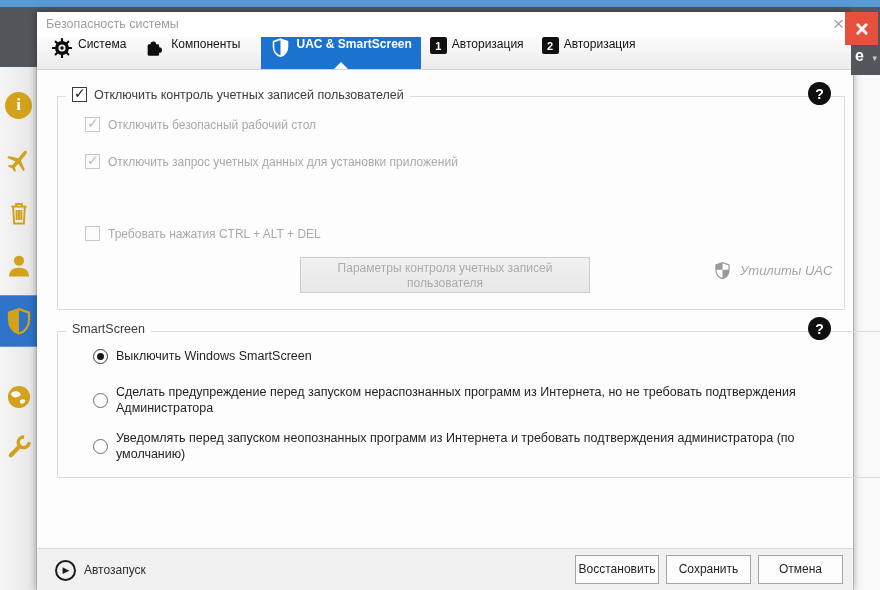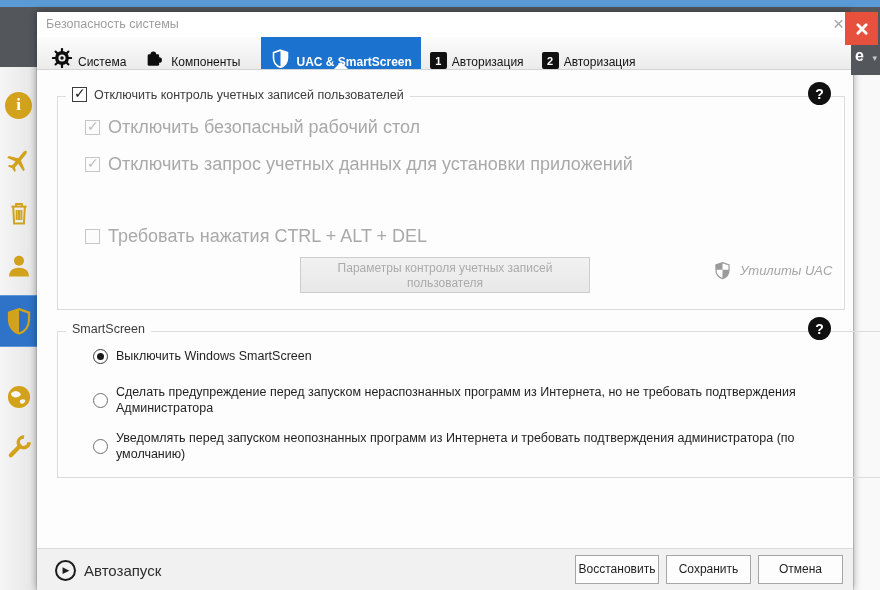--- a/index.html
+++ b/index.html
@@ -22,59 +22,59 @@
   .side-item.selected { height:52px; background:#2e73c8; border-top:1px solid #5d97d9; border-bottom:1px solid #5d97d9; }
   .info-circle { width:27px; height:27px; border-radius:50%; background:#d2a21c; color:#fff; font-weight:bold; font-size:17px; display:flex; align-items:center; justify-content:center; font-family:"Liberation Serif","DejaVu Serif",serif; }
 
   
   .dialog { position:absolute; left:37px; top:12px; width:816px; height:578px; background:#86efac; box-shadow:0 0 8px rgba(0,0,0,.4); z-index:10; }
   .titlebar { position:absolute; left:0; top:0; width:100%; height:25px; background:#fff; }
   .title { position:absolute; left:9px; top:0; line-height:25px; font-size:12.5px; color:#9e9e9e; }
   .dlg-close { position:absolute; right:9px; top:1px; font-size:19px; color:#a5a5a5; cursor:pointer; line-height:22px; }
 
   .tabbar { position:absolute; left:0; top:25px; width:100%; height:33px; background:linear-gradient(#fcfcfc,#ebebeb); border-bottom:1px solid #d4d4d4; display:flex; align-items:stretch; padding-left:5px; }
-  .tab { display:flex; align-items:flex-end; gap:5px; padding:0 9px; font-size:12px; color:#141414; cursor:pointer; position:relative; }
+  .tab { display:flex; align-items:flex-start; gap:5px; padding:0 9px; font-size:12px; color:#141414; cursor:pointer; position:relative; }
   .tab.active { background:#1b72cf; color:#fff; font-weight:bold;margin-left:12px; }
   .tab.active::after { content:""; position:absolute; bottom:0; left:50%; margin-left:-7px; border-left:7px solid transparent; border-right:7px solid transparent; border-bottom:7px solid #fdfdfd; }
   .badge { width:17px; height:17px; background:#101010; color:#fff; font-size:11px; font-weight:bold; display:flex; align-items:center; justify-content:center; border-radius:2px; }
 
   .content { position:absolute; left:0; top:58px; width:100%; height:478px; background:#fdfdfd; }
 
   .groupbox { position:absolute; border:1px solid #dcdcdc; }
   .gb1 { left:20px; top:26px; width:788px; height:214px; }
   .gb2 { left:20px; top:261px; width:860px; height:147px; }
   .legend { position:absolute; top:-10px; left:8px; background:#fdfdfd; padding:0 6px; display:flex; align-items:center; gap:7px; font-size:12.5px; color:#3c3c3c; }
 
   .chk { width:15px; height:15px; border:1px solid #3c3c3c; background:#fff; position:relative; display:inline-block; flex:none; }
   .chk i { position:absolute; left:1px; top:-3px; font-style:normal; font-size:14px; color:#1a1a1a; }
   .chk.disabled { border-color:#c7c7c7; background:#fcfcfc; }
   .chk.disabled i { color:#bcbcbc; }
 
   .chk-row { position:absolute; left:48px; display:flex; align-items:center; gap:8px; cursor:default; }
-  .chk-label { font-size:18px; color:#a9a9a9; }
+  .chk-label { font-size:12px; color:#a9a9a9; }
 
   .params-btn { position:absolute; left:263px; top:187px; width:290px; height:36px; background:linear-gradient(#f1f1f1,#e8e8e8); border:1px solid #cdcdcd; color:#ababab; font-size:12px; line-height:15px; text-align:center; padding-top:3px; }
 
   .uac-util { position:absolute; left:675px; top:190px; display:flex; align-items:center; gap:7px; color:#a5a5a5; font-size:13px; cursor:pointer;font-style:italic; }
 
   .help { position:absolute; width:23px; height:23px; border-radius:50%; background:#101010; color:#fff; font-weight:bold; font-size:14px; display:flex; align-items:center; justify-content:center; cursor:pointer; }
   .help1 { left:771px; top:12px; }
   .help2 { left:771px; top:247px; }
 
   .radio-row { position:absolute; left:48px; display:flex; align-items:center; gap:8px; cursor:default;margin-left:8px; }
   .radio { width:15px; height:15px; border-radius:50%; border:1px solid #6e6e6e; background:#fff; position:relative; flex:none; }
   .radio.selected { border:1.5px solid #3a3a3a; }
   .radio .dot { position:absolute; left:50%; top:50%; width:7px; height:7px; margin:-3.5px 0 0 -3.5px; border-radius:50%; background:#191919; }
   .radio-label { font-size:12.5px; color:#1f1f1f; white-space:pre-line; max-width:705px; line-height:16px; }
 
   .footer { position:absolute; left:0; top:536px; width:100%; height:42px; background:#f1f1f1; border-top:1px solid #dadada; }
   .autostart { position:absolute; left:18px; top:0; height:42px; display:flex; align-items:center; gap:8px; cursor:pointer; }
   .play-circle { width:21px; height:21px; border:2px solid #1c1c1c; border-radius:50%; display:flex; align-items:center; justify-content:center; }
   .play-circle span { font-size:9px; color:#1c1c1c; margin-left:1px; }
-  .autostart-label { font-size:15px; color:#2e2e2e; }
+  .autostart-label { font-size:12px; color:#2e2e2e; }
   .btn { position:absolute; top:6px; height:29px; background:#fdfdfd; border:1px solid #a6a6a6; font-size:12px; color:#1f1f1f; font-family:inherit; cursor:pointer; text-align:center; line-height:27px; }
   .btn-restore { left:538px; width:84px; }
   .btn-save    { left:629px; width:85px; }
   .btn-cancel  { left:721px; width:85px; }
 
   svg { display:block; }
 </style>
 </head>
 <body>
 

